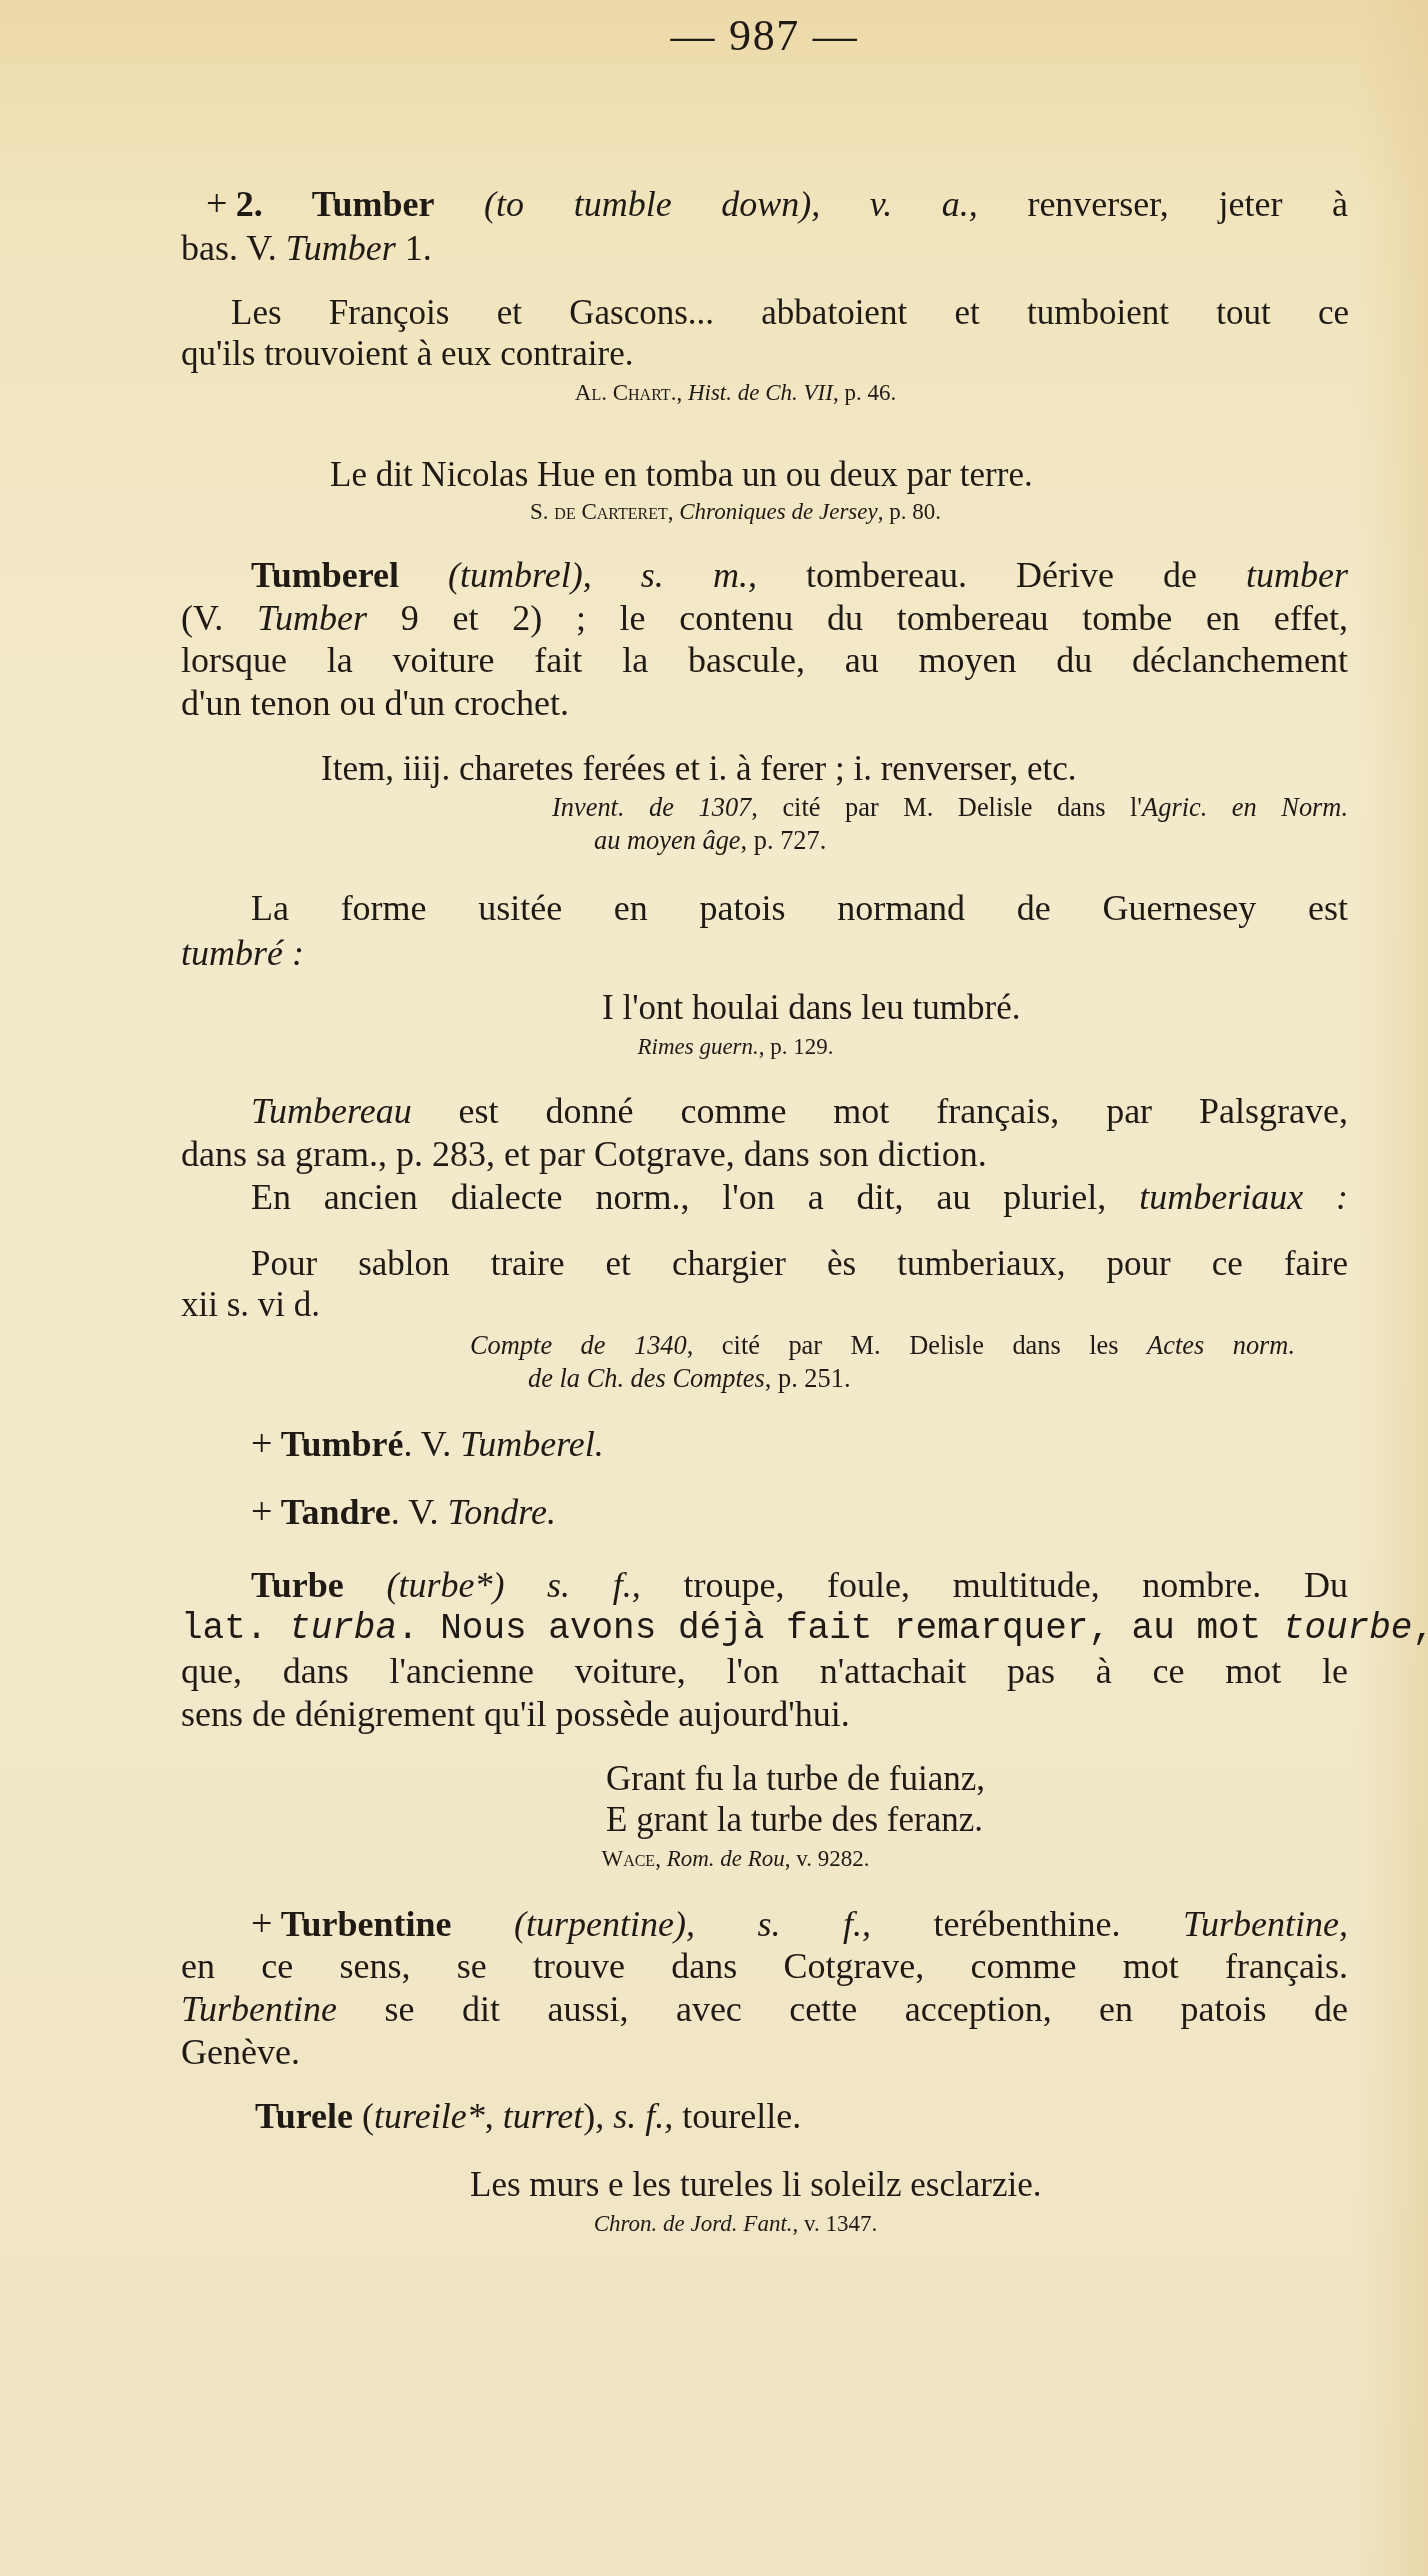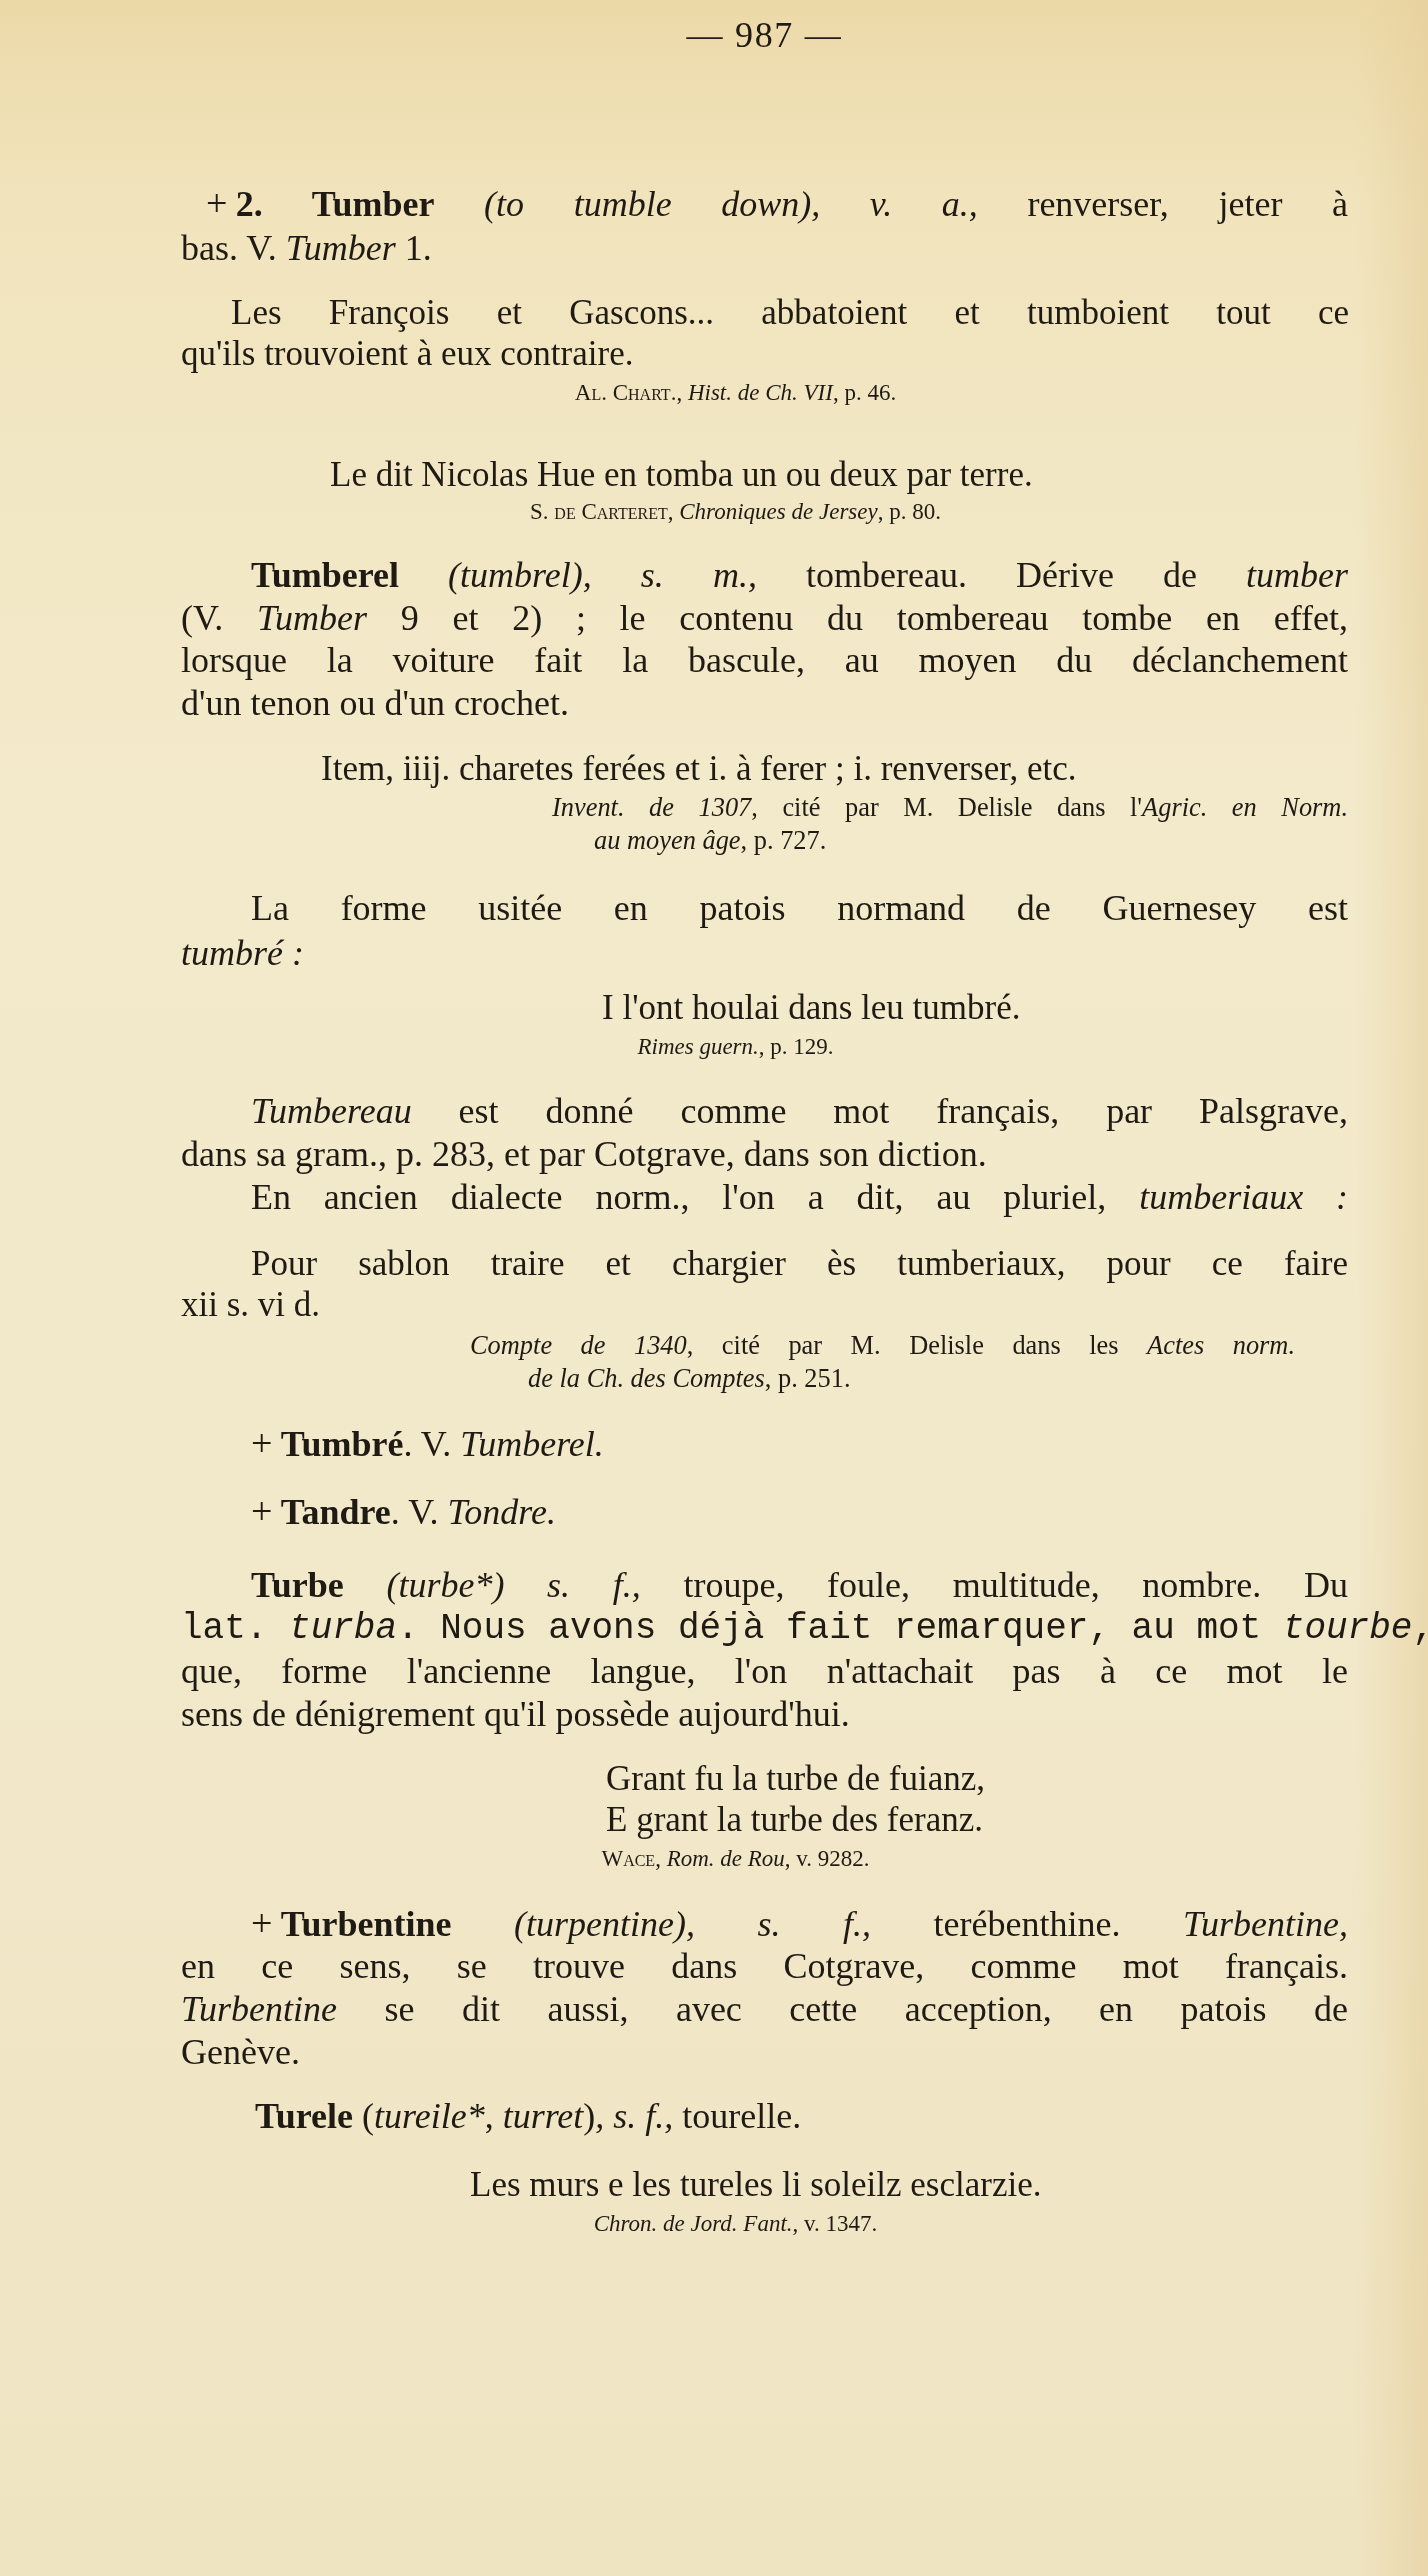--- a/index.html
+++ b/index.html
@@ -25,21 +25,21 @@
   }
   .ln {
     position: absolute;
     left: 0;
     width: 1167px;
     font-size: 36px;
     line-height: 41px;
     white-space: nowrap;
   }
   .just { text-align: justify; text-align-last: justify; }
-  .pagenum { text-align: center; font-size: 36px; letter-spacing: 1.7px; }
+  .pagenum { text-align: center; font-size: 44px; letter-spacing: 1.7px; }
   .b { font-weight: bold; }
   .i { font-style: italic; }
   .sc { font-variant: small-caps; }
   .cite { font-size: 23px; line-height: 33px; text-align: center; padding-right: 58px; box-sizing: border-box; }
   .cross { font-weight: normal; font-size: 38px; margin-right: 8.3px; }
   .quote { font-size: 35px; }
 </style>
 </head>
 <body>
 
@@ -116,21 +116,21 @@
   <div class="ln" style="top:1491px; left:70px;">
     <span class="cross">+</span><span class="b">Tandre</span><span>. V. </span><span class="i">Tondre.</span>
   </div>
 
   <div class="ln just" style="top:1565px; left:70px; width:1097px;">
     <span class="b">Turbe</span> <span class="i">(turbe*)</span><span class="i"> s. f.,</span><span> troupe, foule, multitude, nombre. Du</span>
   </div>
   <div class="ln just" style="top:1608px;font-family:Liberation Mono, monospace;">
     <span>lat. </span><span class="i">turba</span><span>. Nous avons déjà fait remarquer, au mot </span><span class="i">tourbe</span><span>,</span>
   </div>
-  <div class="ln just" style="top:1651px;">que, forme l'ancienne langue, l'on n'attachait pas à ce mot le</div>
+  <div class="ln just" style="top:1651px;">que, dans l'ancienne voiture, l'on n'attachait pas à ce mot le</div>
   <div class="ln" style="top:1694px;">sens de dénigrement qu'il possède aujourd'hui.</div>
 
   <div class="ln quote" style="top:1758px; left:425px; width:660px;">Grant fu la turbe de fuianz,</div>
   <div class="ln quote" style="top:1799px; left:425px; width:660px;">E grant la turbe des feranz.</div>
   <div class="ln cite" style="top:1842px;">
     <span class="sc">Wace</span>, <span class="i">Rom. de Rou</span><span>, v. 9282.</span>
   </div>
 
   <div class="ln just" style="top:1903px; left:70px; width:1097px;">
     <span class="cross">+</span><span class="b">Turbentine</span> <span class="i">(turpentine)</span><span class="i">, s. f.,</span><span> terébenthine. </span><span class="i">Turbentine,</span>

